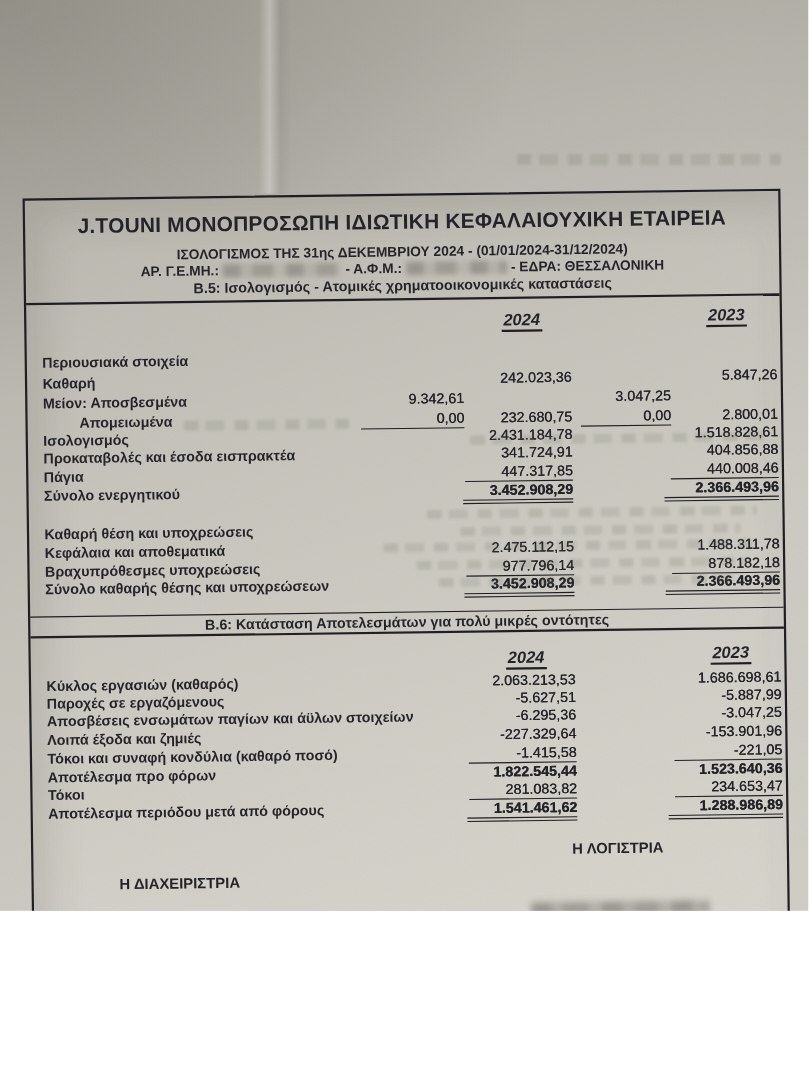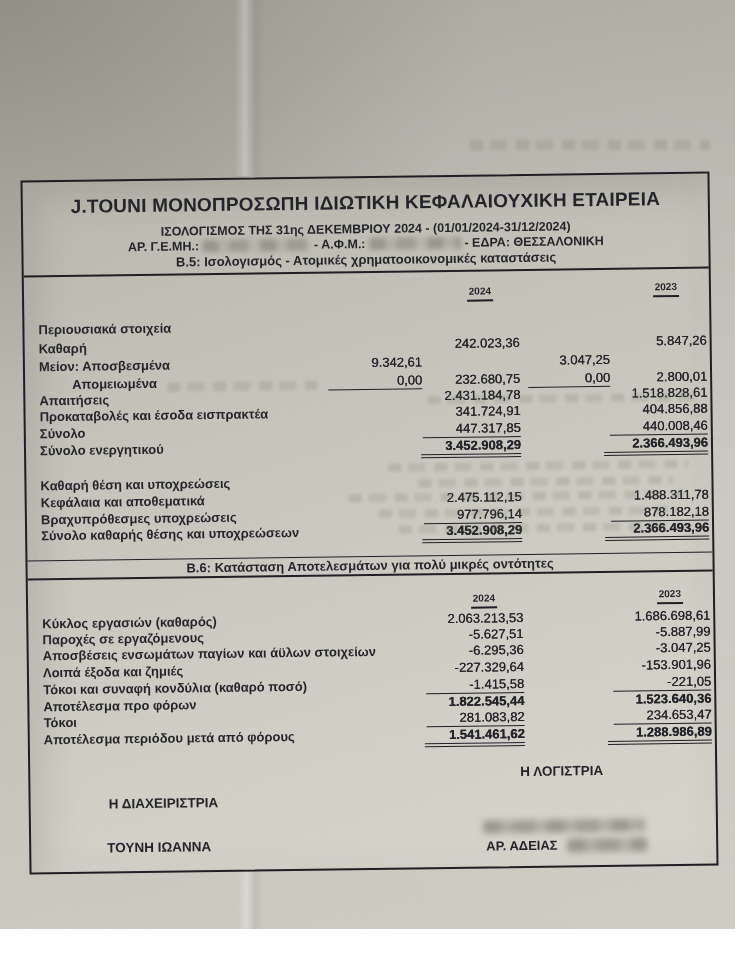--- a/index.html
+++ b/index.html
@@ -1,17 +1,17 @@
 <!DOCTYPE html>
 <html><head>
 <meta charset="utf-8">
 <style>
   html,body{margin:0;padding:0;}
   body{width:735px;height:980px;overflow:hidden;font-family:"Liberation Sans",sans-serif;}
-  .photo{position:relative;width:735px;height:929px;overflow:hidden;
+  .photo{position:relative;width:735px;height:828px;overflow:hidden;
     background:
       radial-gradient(120% 80% at 0% 0%, rgba(45,45,38,.20), transparent 55%),
       radial-gradient(130% 90% at 88% 50%, rgba(255,255,255,.14), transparent 60%),
       linear-gradient(168deg,#a9a79d 0%,#b7b5ac 28%,#c4c2b9 60%,#cfcdc4 100%);
   }
   .crease{position:absolute;background:linear-gradient(90deg,transparent,rgba(255,255,255,.28),rgba(90,90,80,.10),transparent);}
   .artifact{position:absolute;border-radius:2px;filter:blur(1.6px);opacity:.32;
     background:repeating-linear-gradient(90deg,rgba(92,102,82,.55) 0 13px,transparent 13px 20px,rgba(92,102,82,.45) 20px 37px,transparent 37px 46px);}
   .doc-frame{position:absolute;left:25px;top:176px;width:685px;height:690px;
     border:2.6px solid #1a1a20;transform:rotate(-0.75deg);transform-origin:50% 50%;
@@ -19,21 +19,21 @@
     box-shadow:inset 10px 12px 38px rgba(55,55,46,.16), inset -4px -6px 20px rgba(255,255,255,.12);
     color:#1f1f26;}
   .doc-header{position:absolute;left:0;top:0;width:100%;height:93px;border-bottom:2px solid #1a1a20;text-align:center;}
   .h-company{position:absolute;left:0;right:0;top:13px;height:24px;line-height:24px;font-size:19px;font-weight:700;letter-spacing:.2px;white-space:nowrap;}
   .h-line{position:absolute;left:0;right:0;height:15px;line-height:15px;font-size:12.5px;font-weight:700;white-space:nowrap;}
   .h-statement{top:44px;}
   .h-registry{top:59px;}
   .h-b5{top:74px;font-size:13px;}
   .redact{display:inline-block;vertical-align:-2px;height:12px;border-radius:2px;filter:blur(2.6px);opacity:.8;
     background:repeating-linear-gradient(90deg,#8d8b82 0 16px,#aeaca3 16px 27px,#949289 27px 46px,#b3b1a8 46px 58px);}
-  .yr{position:absolute;height:16px;line-height:16px;font-size:10px;font-weight:700;border-bottom:2px solid #1a1a20;padding:0 2px;}
+  .yr{position:absolute;height:16px;line-height:16px;font-size:15px;font-weight:700;border-bottom:2px solid #1a1a20;padding:0 2px;font-style:italic;}
   .yr-cur{right:216px;}
   .yr-pri{right:30px;}
   .row{position:absolute;left:0;right:0;height:17px;line-height:17px;font-size:13px;}
   .lab{position:absolute;left:14px;font-weight:700;white-space:nowrap;}
   .lab.indent{left:47px;}
   .cell{position:absolute;text-align:right;white-space:nowrap;text-shadow:.3px 0 0 currentColor;}
   .c-sub-cur{right:288px;}
   .c-main-cur{right:190px;}
   .c-sub-pri{right:100px;}
   .c-main-pri{right:3px;}
@@ -95,31 +95,31 @@
       <span class="cell c-sub-pri">3.047,25</span>
     </div>
     <div class="row" style="top:194px;">
       <span class="lab indent">Απομειωμένα</span>
       <span class="cell c-sub-cur u">0,00</span>
       <span class="cell c-main-cur">232.680,75</span>
       <span class="cell c-sub-pri u">0,00</span>
       <span class="cell c-main-pri">2.800,01</span>
     </div>
     <div class="row" style="top:210px;">
-      <span class="lab">Απαιτήσεις</span>
+      <span class="lab">Ισολογισμός</span>
       <span class="cell c-main-cur">2.431.184,78</span>
       <span class="cell c-main-pri">1.518.828,61</span>
     </div>
     <div class="row" style="top:226px;">
       <span class="lab">Προκαταβολές και έσοδα εισπρακτέα</span>
       <span class="cell c-main-cur">341.724,91</span>
       <span class="cell c-main-pri">404.856,88</span>
     </div>
     <div class="row" style="top:243px;">
-      <span class="lab">Σύνολο</span>
+      <span class="lab">Πάγια</span>
       <span class="cell c-main-cur u">447.317,85</span>
       <span class="cell c-main-pri u">440.008,46</span>
     </div>
     <div class="row" style="top:260px;">
       <span class="lab">Σύνολο ενεργητικού</span>
       <span class="cell c-main-cur dbl b">3.452.908,29</span>
       <span class="cell c-main-pri dbl b">2.366.493,96</span>
     </div>
 
     <div class="row" style="top:295px;">

